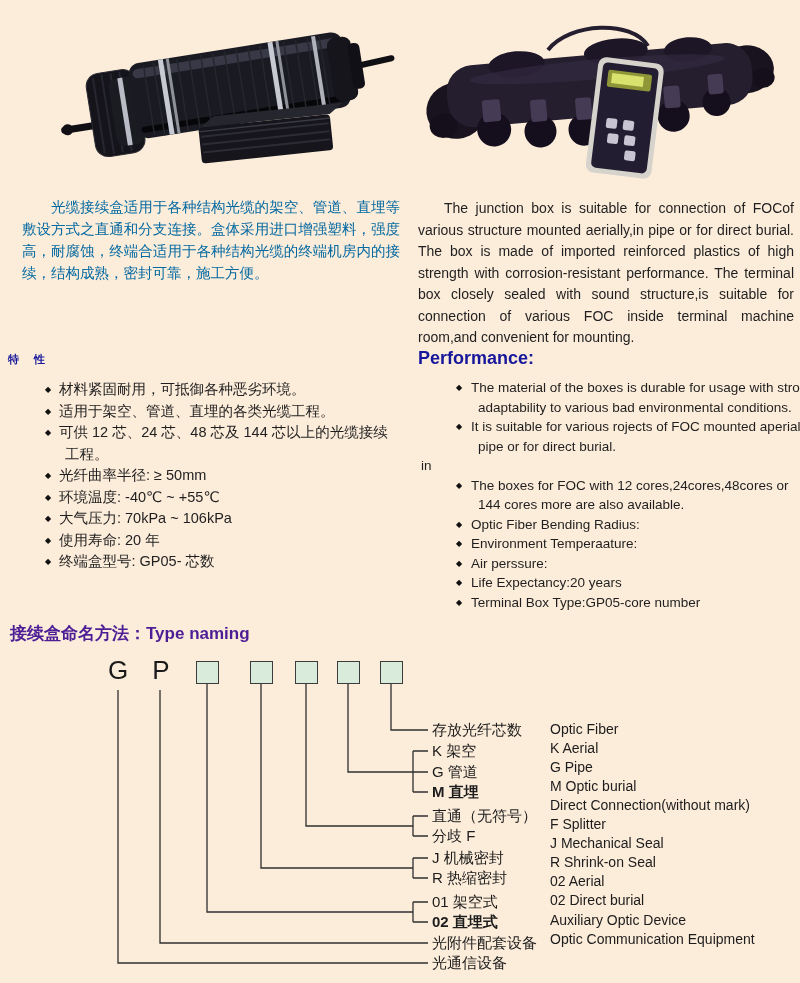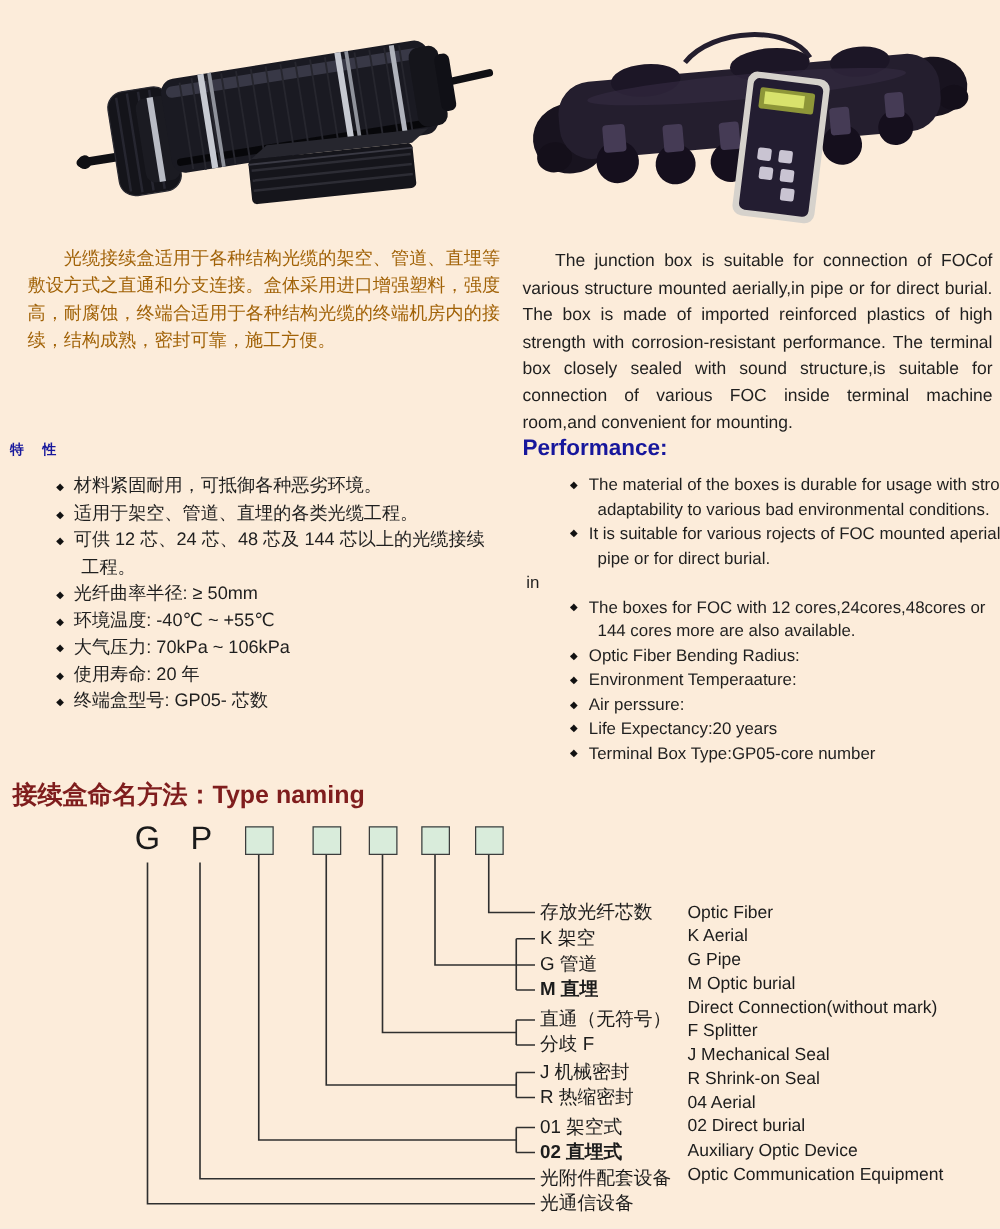--- a/index.html
+++ b/index.html
@@ -7,21 +7,21 @@
   .page{position:relative;width:800px;height:983px;background:#fcecda;overflow:hidden;margin:0 auto;}
 
   
   .photo{position:absolute;}
   .photo-left{left:50px;top:5px;width:355px;height:185px;}
   .photo-right{left:420px;top:20px;width:365px;height:165px;}
   .photo svg{display:block;width:100%;height:100%;}
 
   
   .intro-zh{position:absolute;left:22px;top:196px;width:378px;margin:0;
-    font-size:14.5px;line-height:22px;color:#a16207;text-align:justify;text-indent:2em;}
+    font-size:14.5px;line-height:22px;color:#0369a1;text-align:justify;text-indent:2em;}
   .intro-en{position:absolute;left:418px;top:198px;width:376px;margin:0;
     font-size:14px;line-height:21.5px;color:#1f1f1f;text-align:justify;text-indent:26px;}
 
   
   .sec-title{font-weight:bold;color:#17179c;margin:0;}
 
   
   .features{position:absolute;left:8px;top:352px;width:400px;}
   .features .sec-title{font-size:11px;letter-spacing:2px;}
   .feat-list{list-style:none;margin:12px 0 0 37px;padding:0;font-size:14.5px;color:#1f1f1f;}
@@ -33,21 +33,21 @@
   
   .performance{position:absolute;left:418px;top:348px;width:380px;}
   .performance .sec-title{font-size:18px;}
   .perf-list{list-style:none;margin:9px 0 0 38px;padding:0;font-size:13.5px;color:#1f1f1f;}
   .perf-list li{position:relative;padding-left:15px;line-height:19.5px;}
   .perf-list .bullet{position:absolute;left:0;top:0;font-size:8px;line-height:19.5px;color:#111;}
   .perf-list .cont{margin-left:7px;}
   .perf-list .outdent{margin-left:-50px;}
 
   
-  .naming-title{position:absolute;left:10px;top:622px;font-size:20px;font-weight:bold;color:#7f1d1d;}
+  .naming-title{position:absolute;left:10px;top:622px;font-size:17px;font-weight:bold;color:#4c1d95;}
   .diagram{position:absolute;left:0;top:650px;width:800px;height:333px;}
   .diagram svg.lines{position:absolute;left:0;top:0;width:800px;height:333px;}
   .code-letter{position:absolute;top:5px;width:30px;text-align:center;
     font-size:26px;color:#1a1a1a;font-family:"Liberation Sans",sans-serif;}
   .code-box{position:absolute;top:11px;width:21px;height:21px;background:#d9ecdb;
     border:1.6px solid #3c3c3c;}
   .dlabel{position:absolute;height:20px;line-height:20px;color:#1c1c1c;white-space:nowrap;}
   .dlabel.zh{left:432px;font-size:15px;}
   .dlabel.en{left:550px;font-size:14px;}
 </style>
@@ -255,19 +255,19 @@
     <span class="dlabel zh" style="top:303px;">光通信设备</span>
 
     <span class="dlabel en" style="top:69px;">Optic Fiber</span>
     <span class="dlabel en" style="top:88px;">K Aerial</span>
     <span class="dlabel en" style="top:107px;">G Pipe</span>
     <span class="dlabel en" style="top:126px;">M Optic burial</span>
     <span class="dlabel en" style="top:145px;">Direct Connection(without mark)</span>
     <span class="dlabel en" style="top:164px;">F Splitter</span>
     <span class="dlabel en" style="top:183px;">J Mechanical Seal</span>
     <span class="dlabel en" style="top:202px;">R Shrink-on Seal</span>
-    <span class="dlabel en" style="top:221px;">04 Aerial</span>
+    <span class="dlabel en" style="top:221px;">02 Aerial</span>
     <span class="dlabel en" style="top:240px;">02 Direct burial</span>
     <span class="dlabel en" style="top:260px;">Auxiliary Optic Device</span>
     <span class="dlabel en" style="top:279px;">Optic Communication Equipment</span>
   </div>
 
 </div>
 
 </body></html>

